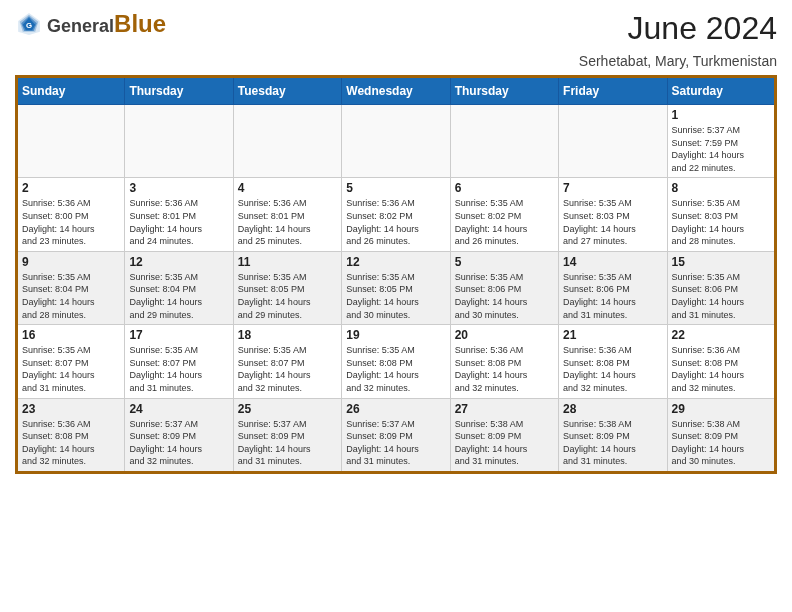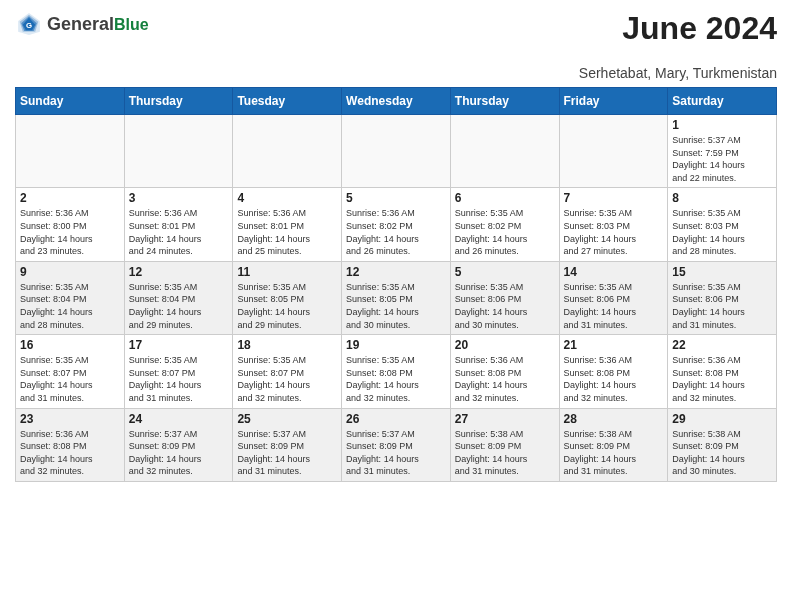--- a/index.html
+++ b/index.html
@@ -23,32 +23,32 @@
     }
     .logo-icon {
       width: 28px;
       height: 28px;
     }
     .title-block {
       text-align: right;
     }
     .month-year {
       font-size: 32px;
-      font-weight: bold;
+      font-weight: normal;
       color: #222;
     }
     .location {
       font-size: 14px;
       color: #444;
-      margin-top: 18px;
+      margin-top: 6px;
     }
     .calendar {
       width: 100%;
       border-collapse: collapse;
-      border: 1px solid #a16207;
+      border: 3px solid #a16207;
     }
     .calendar th {
       background-color: #1a6bb5;
       color: #fff;
       font-size: 12px;
       font-weight: bold;
       padding: 6px 4px;
       text-align: left;
       border: 1px solid #1558a0;
     }
@@ -88,21 +88,21 @@
   <div class="logo">
     <svg class="logo-icon" viewBox="0 0 36 36">
       <rect x="0" y="0" width="36" height="36" fill="white"></rect>
       <polygon points="18,4 32,14 32,28 18,32 4,28 4,14" fill="#1a6bb5" opacity="0.15"></polygon>
       <polygon points="18,6 30,15 26,28 10,28 6,15" fill="#1a6bb5" opacity="0.3"></polygon>
       <polygon points="18,8 28,17 24,27 12,27 8,17" fill="#1a6bb5" opacity="0.6"></polygon>
       <polygon points="18,10 26,19 22,26 14,26 10,19" fill="#1a6bb5"></polygon>
       <text x="18" y="23" text-anchor="middle" font-size="10" fill="white" font-weight="bold">G</text>
     </svg>
     <div>
-      <span style="font-size:18px;font-weight:bold;color:#404040;">General</span><span style="font-size:16px;font-weight:bold;color:#15803d;">Blue</span>
+      <span style="font-size:18px;font-weight:bold;color:#404040;">General</span><span style="font-size:24px;font-weight:bold;color:#a16207;">Blue</span>
     </div>
   </div>
   <div class="title-block">
     <div class="month-year">June 2024</div>
     <div class="location">Serhetabat, Mary, Turkmenistan</div>
   </div>
 </div>
 
 <table class="calendar">
   <thead>

